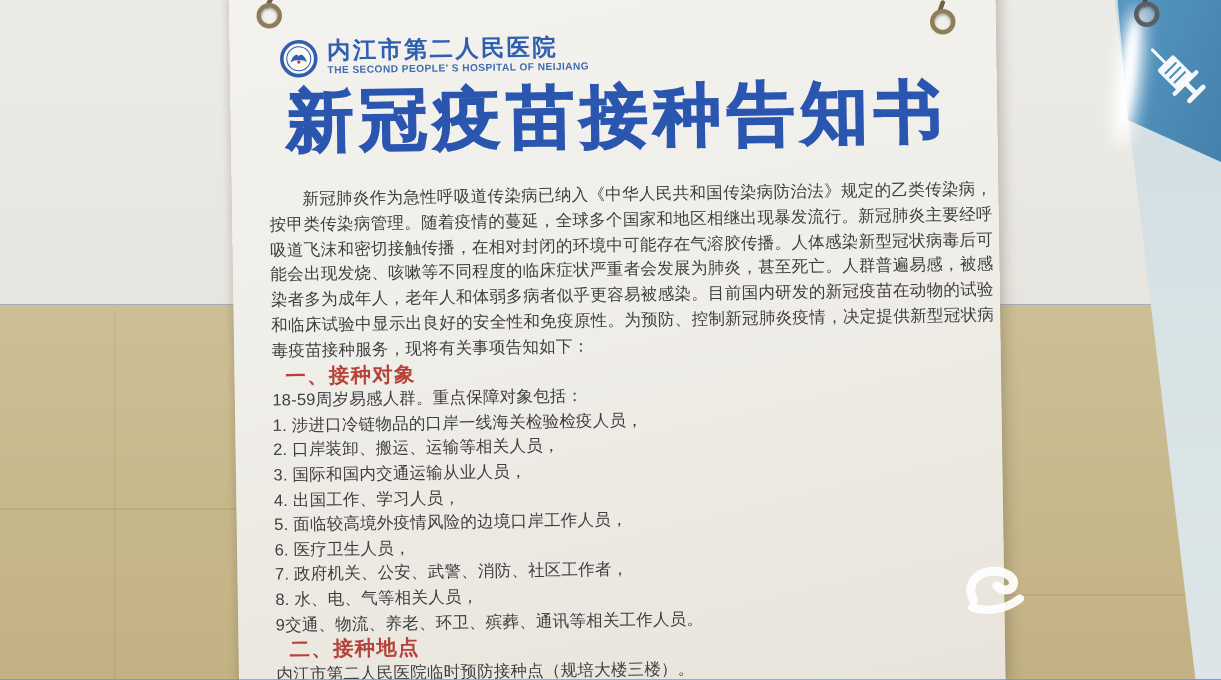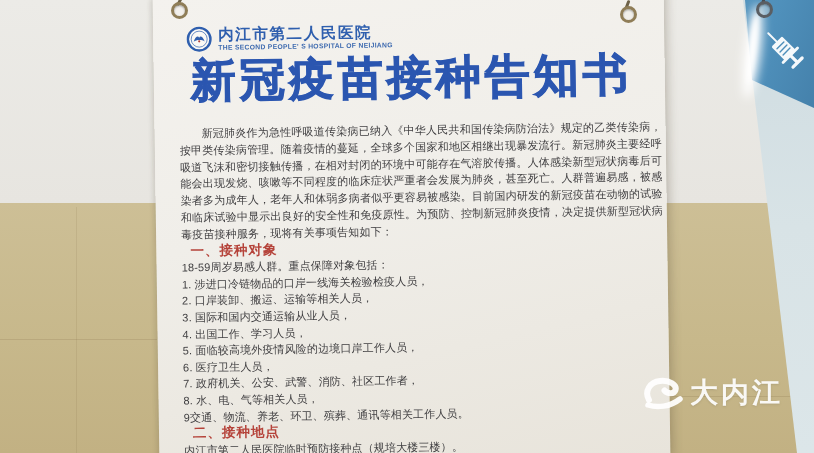--- a/index.html
+++ b/index.html
@@ -137,16 +137,15 @@
   <div class="clip-stem clip2-stem"></div>
   <div class="clip-ring clip2-ring"></div>
   <div class="clip-stem clip3-stem"></div>
   <div class="clip-ring clip3-ring"></div>
 
   <div class="watermark">
     <svg class="wm-glyph" viewBox="0 0 44 38">
       <path d="M7 26 C2 17 8 8 18 7 C28 6 35 11 33.5 16 C32 20.5 25.5 20 22.5 16.5" fill="none" stroke="rgba(255,255,255,.92)" stroke-width="6" stroke-linecap="round"></path>
       <path d="M6 31 C15 34 28 33 38 25" fill="none" stroke="rgba(255,255,255,.92)" stroke-width="5.5" stroke-linecap="round"></path>
     </svg>
-    <div class="wm-text">大内江</div>
   </div>
 
 </div>
 
 </body></html>

